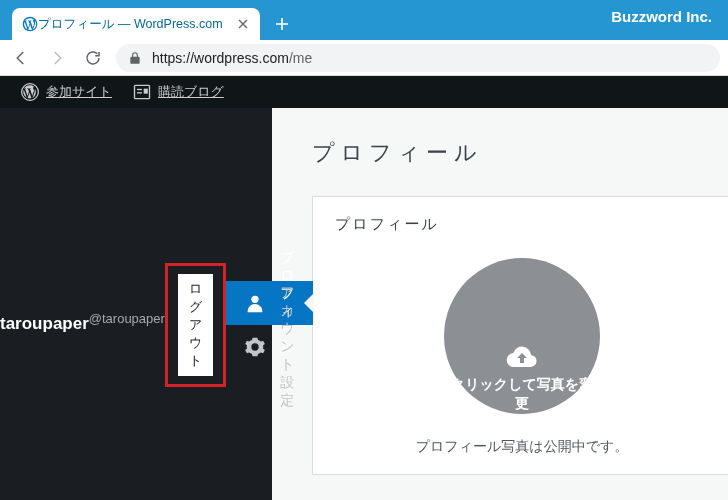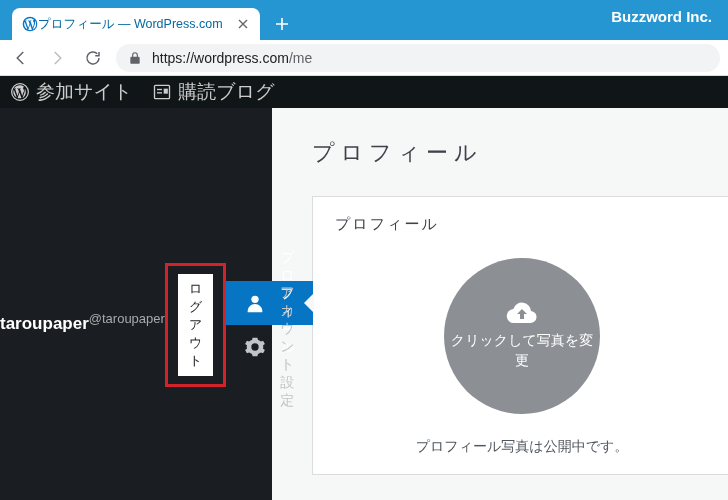--- a/index.html
+++ b/index.html
@@ -15,21 +15,21 @@
 .brand { position: absolute; right: 16px; top: 8px; color: #fff; font-weight: bold; font-size: 15px; }
 
 .toolbar { height: 36px; background: #fff; border-bottom: 1px solid #ddd; display: flex; align-items: center; padding: 0 8px; gap: 10px; }
 .nav-btn { width: 26px; height: 26px; display: flex; align-items: center; justify-content: center; color: #5f6368; cursor: pointer; border-radius: 50%; }
 .nav-btn.disabled { color: #bdbdbd; }
 .addr { flex: 1; height: 28px; background: #f1f3f4; border-radius: 14px; display: flex; align-items: center; padding: 0 12px; gap: 10px; font-size: 14px; color: #5f6368; }
 .addr .url-secure { color: #202124; }
 .addr .url-rest { color: #5f6368; }
 
 
-.wp-adminbar { height: 32px; background: #101517; display: flex; align-items: center; padding: 0 10px; gap: 20px; color: #ccc; font-size: 19px; }
+.wp-adminbar { height: 32px; background: #101517; display: flex; align-items: center; padding: 0 20px; gap: 20px; color: #ccc; font-size: 13px; text-decoration: underline; }
 .wp-adminbar .item { display: flex; align-items: center; gap: 6px; cursor: pointer; }
 
 .main { display: flex; height: calc(500px - 40px - 36px - 32px); background: #f6f7f7; }
 
 
 .sidebar { width: 272px; background: #1a1d21; color: #e4e4e4; display: flex; flex-direction: row; align-items: center; padding-top: 22px; }
 .avatar-big { width: 130px; height: 130px; border-radius: 50%; background: #646970; display: flex; align-items: flex-end; justify-content: center; overflow: hidden; }
 .avatar-big svg { width: 100%; height: 100%; }
 .username { margin-top: 18px; font-size: 17px; font-weight: 600; color: #fff; }
 .handle { margin-top: 6px; font-size: 13px; color: #a7aaad; }
@@ -40,21 +40,21 @@
 .menu-item { height: 44px; display: flex; align-items: center; padding: 0 18px; gap: 14px; font-size: 14px; color: #c3c4c7; cursor: pointer; position: relative; }
 .menu-item.active { background: #0675c4; color: #fff; }
 .menu-item.active::after { content: ""; position: absolute; right: -1px; top: 50%; transform: translateY(-50%); border: 10px solid transparent; border-right-color: #f6f7f7; }
 .menu-item .micon { width: 22px; height: 22px; display: flex; align-items: center; justify-content: center; }
 
 
 .content { flex: 1; padding: 30px 0 0 40px; }
 .page-title { font-size: 22px; font-weight: 400; color: #3c434a; letter-spacing: 6px; margin-bottom: 28px; }
 .card { background: #fff; border: 1px solid #dcdcde; width: 420px; padding: 18px 22px; }
 .card-title { font-size: 15px; color: #3c434a; margin-bottom: 24px; letter-spacing: 2px; }
-.avatar-upload { width: 156px; height: 156px; border-radius: 50%; background: #8c8f94; margin: 0 auto 14px; display: flex; flex-direction: column; align-items: center; justify-content: center; color: #fff; font-size: 14px; text-align: center; line-height: 1.4; cursor: pointer; }
+.avatar-upload { width: 156px; height: 156px; border-radius: 50%; background: #8c8f94; margin: 0 auto 14px; display: flex; flex-direction: column; align-items: center; justify-content: flex-end; color: #fff; font-size: 14px; text-align: center; line-height: 1.4; cursor: pointer; font-weight: bold; }
 .avatar-upload .cloud { margin-bottom: 6px; }
 .photo-note { text-align: center; font-size: 14px; color: #50575e; margin-top: 24px; }
 
 svg { display: block; }
 </style>
 </head>
 <body>
 
 <div class="browser-titlebar">
   <div class="tab">

